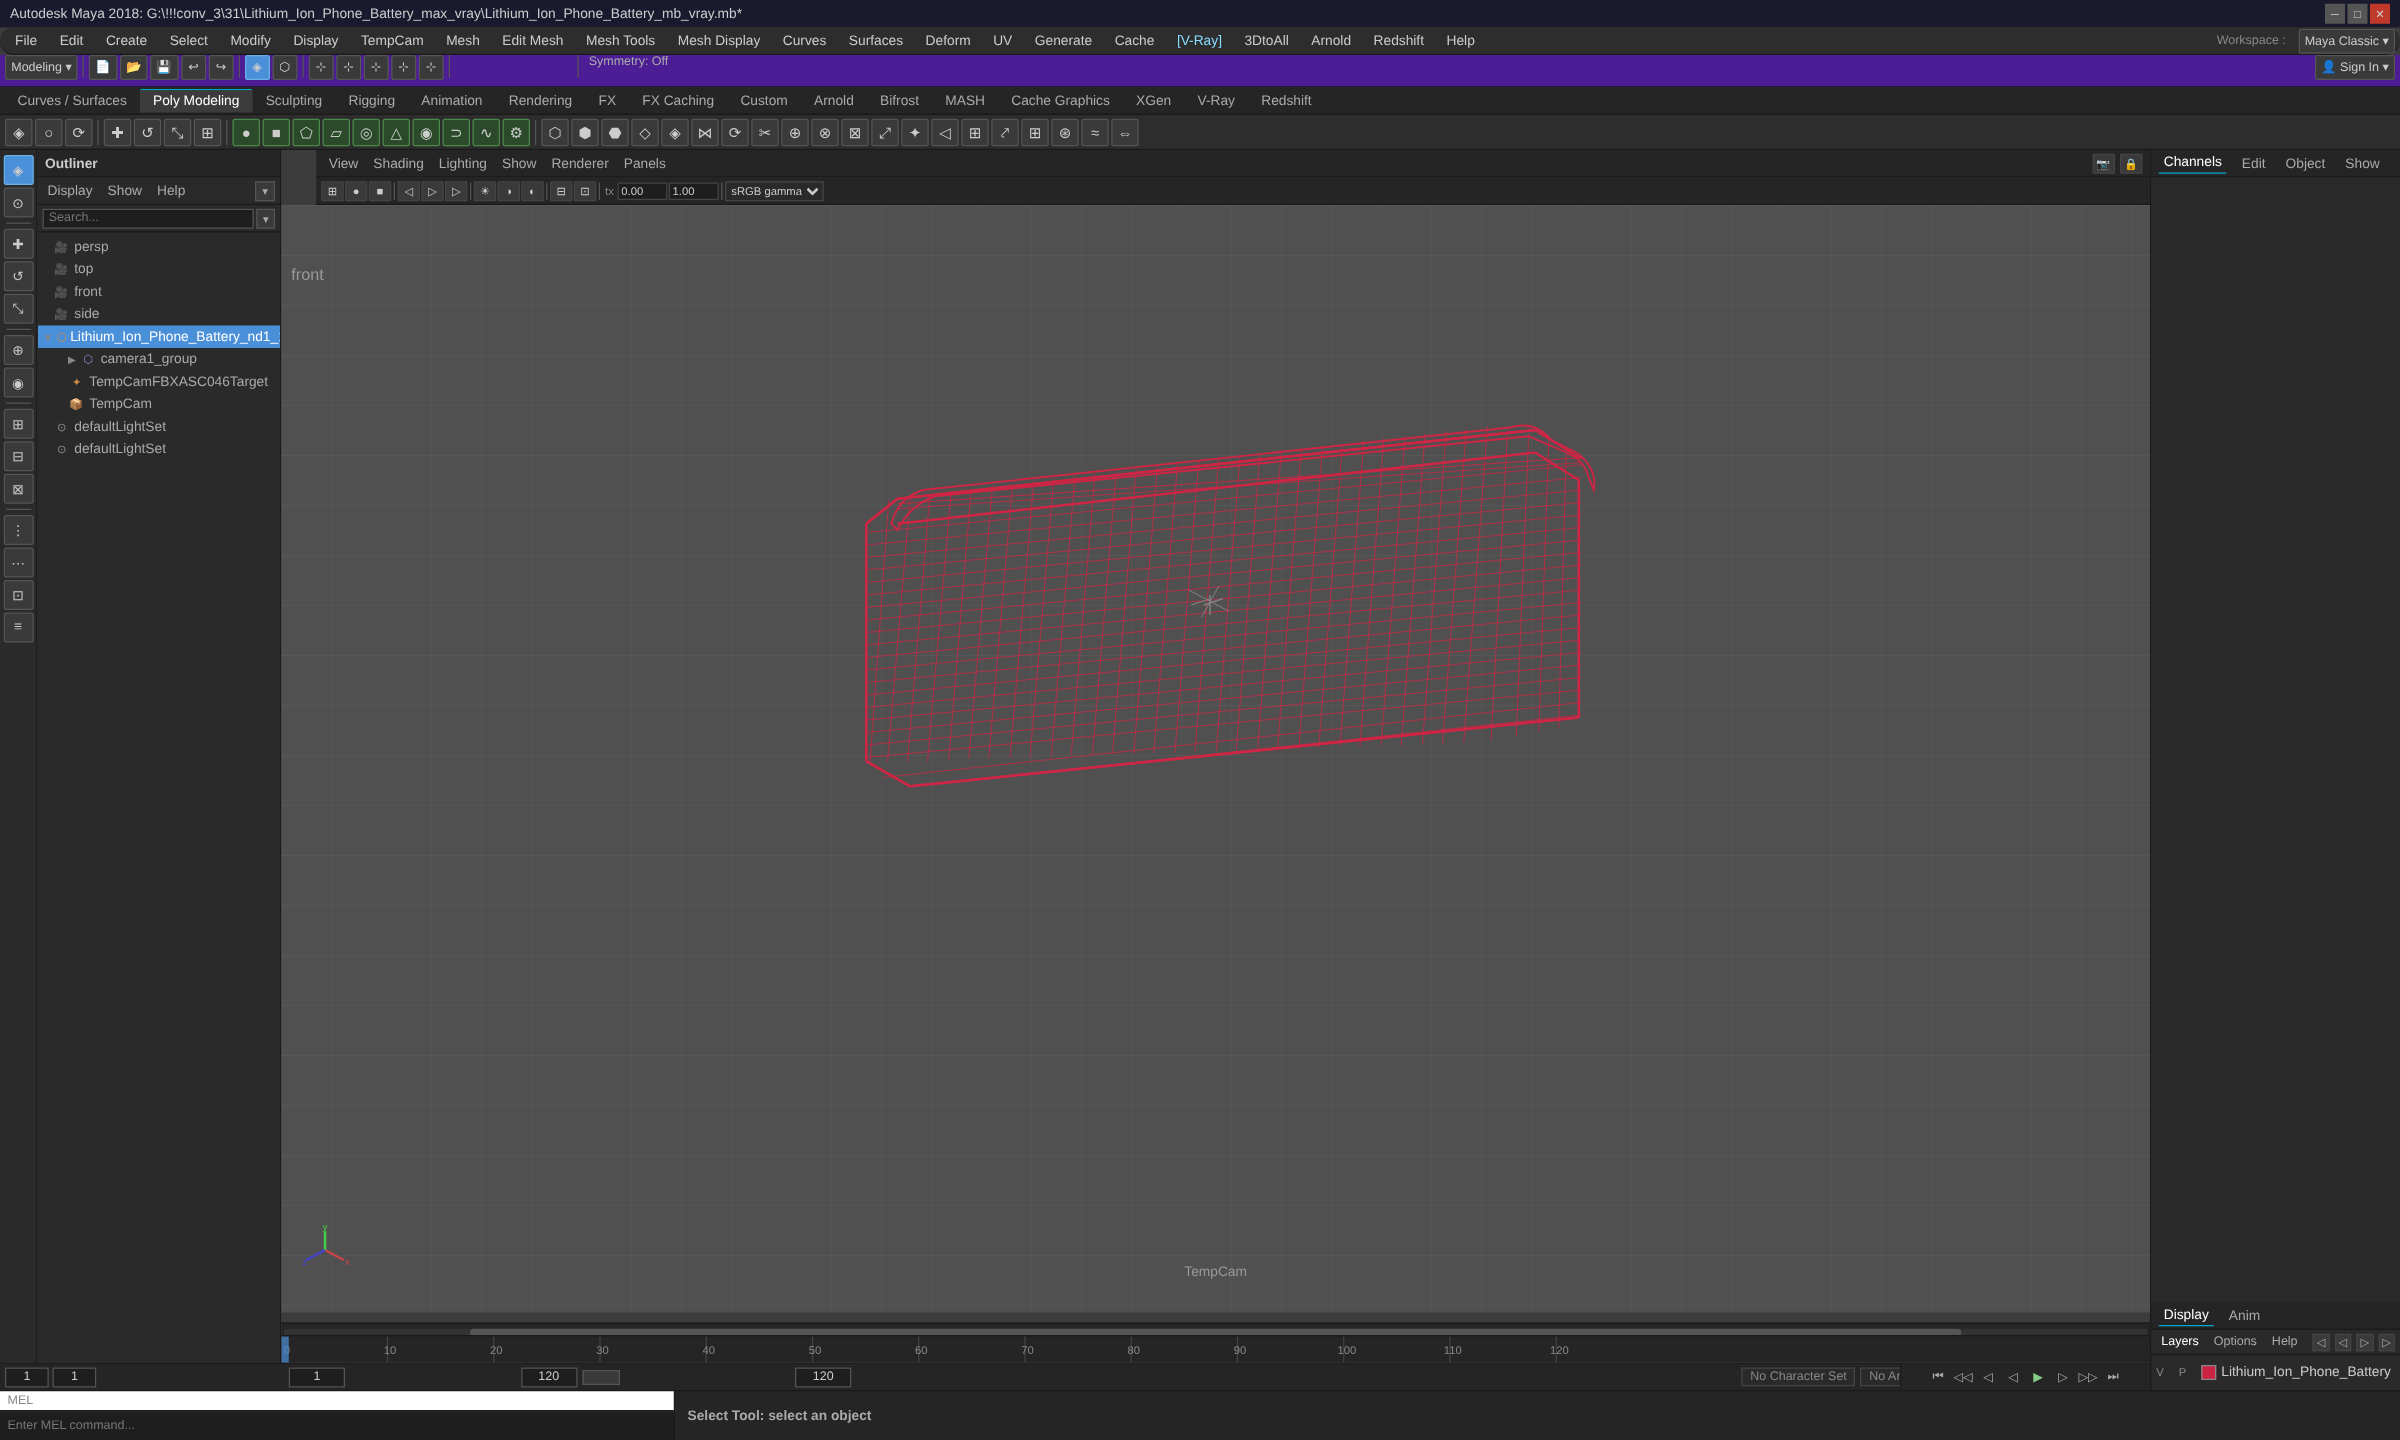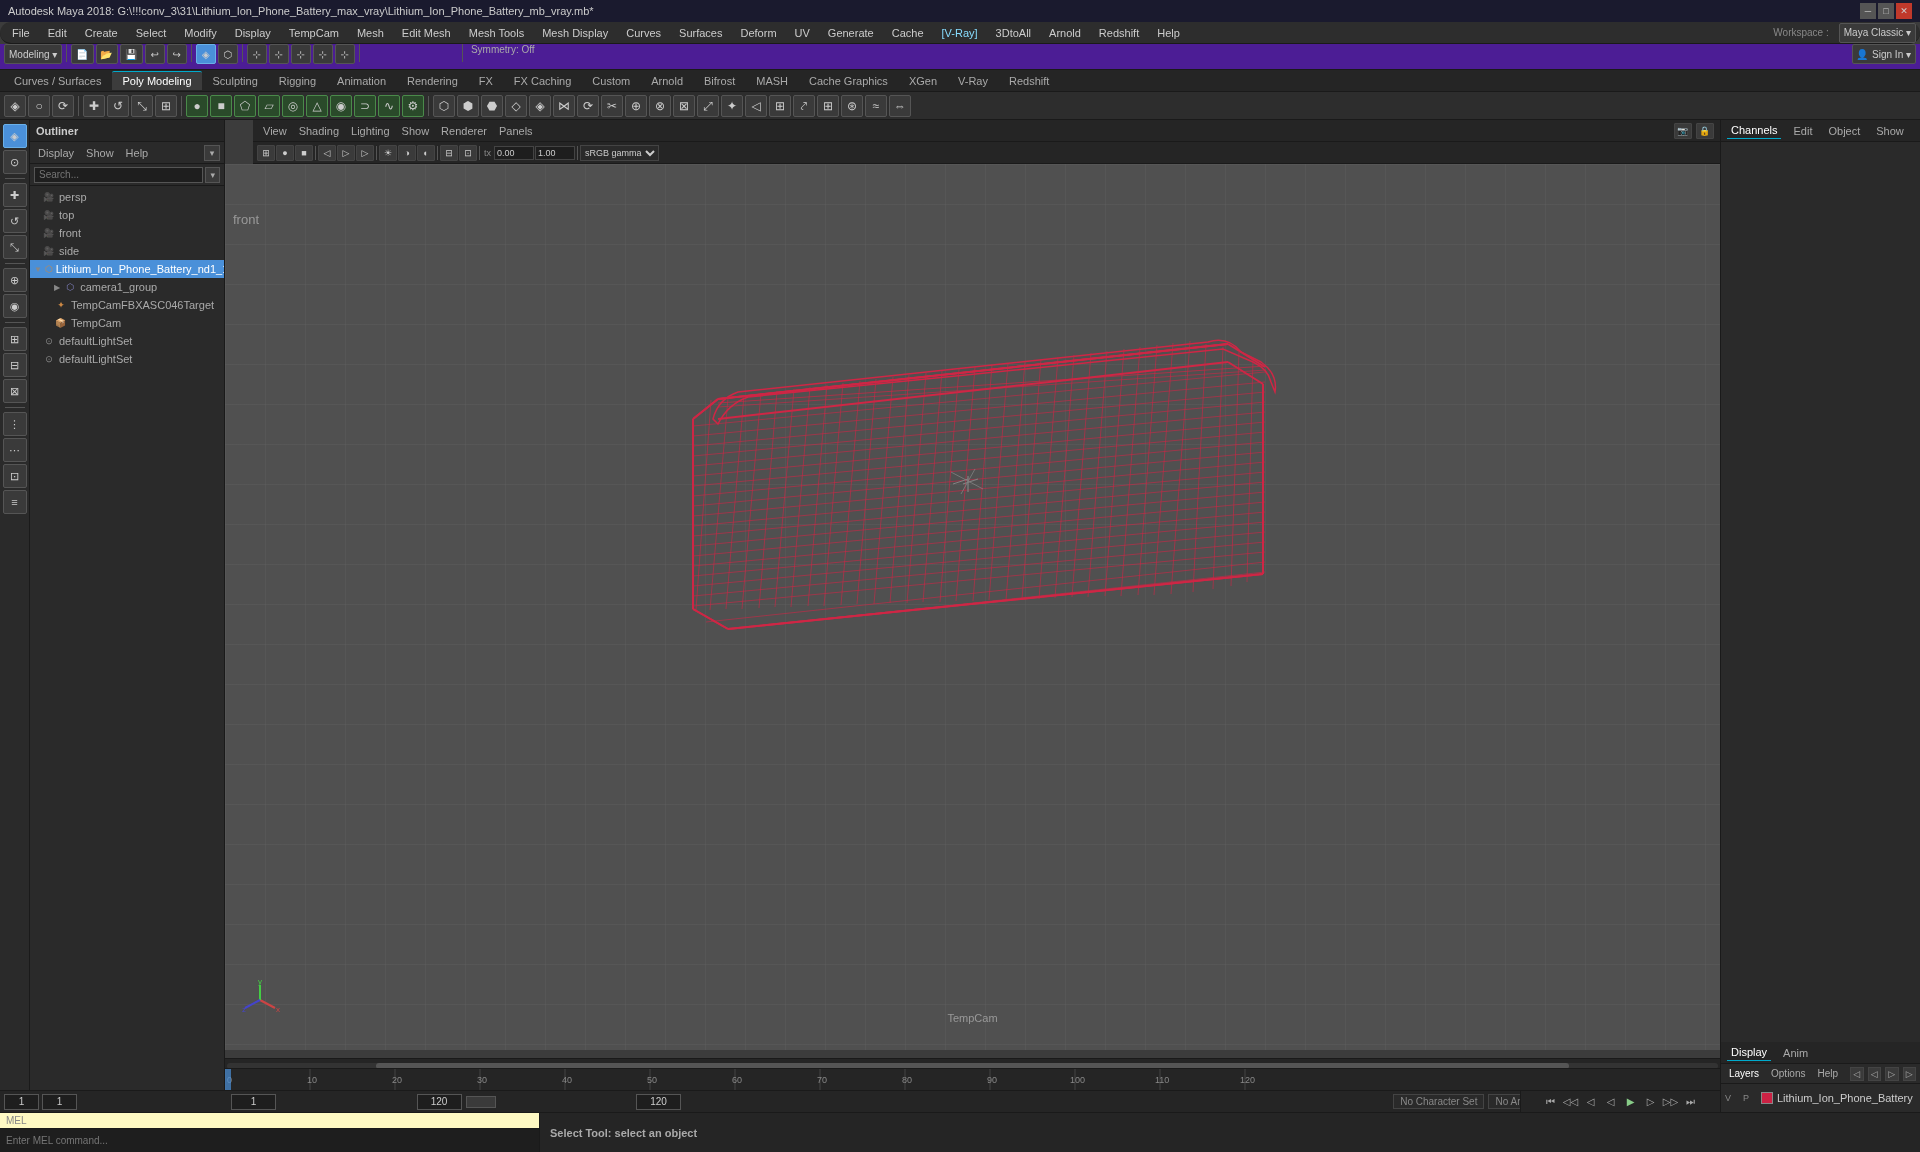--- a/index.html
+++ b/index.html
@@ -583,21 +583,21 @@
     }
     #mel-input-area {
       height: 100%;
       width: 540px;
       border-right: 1px solid #1a1a1a;
       display: flex;
       flex-direction: column;
     }
     #mel-tab {
       height: 16px;
-      background: #fef9c3;
+      background: #ffffff;
       display: flex;
       align-items: center;
       padding: 0 6px;
       font-size: 10px;
       color: #888888;
       border-bottom: 1px solid #1a1a1a;
     }
     #mel-input {
       flex: 1;
       background: #1e1e1e;

